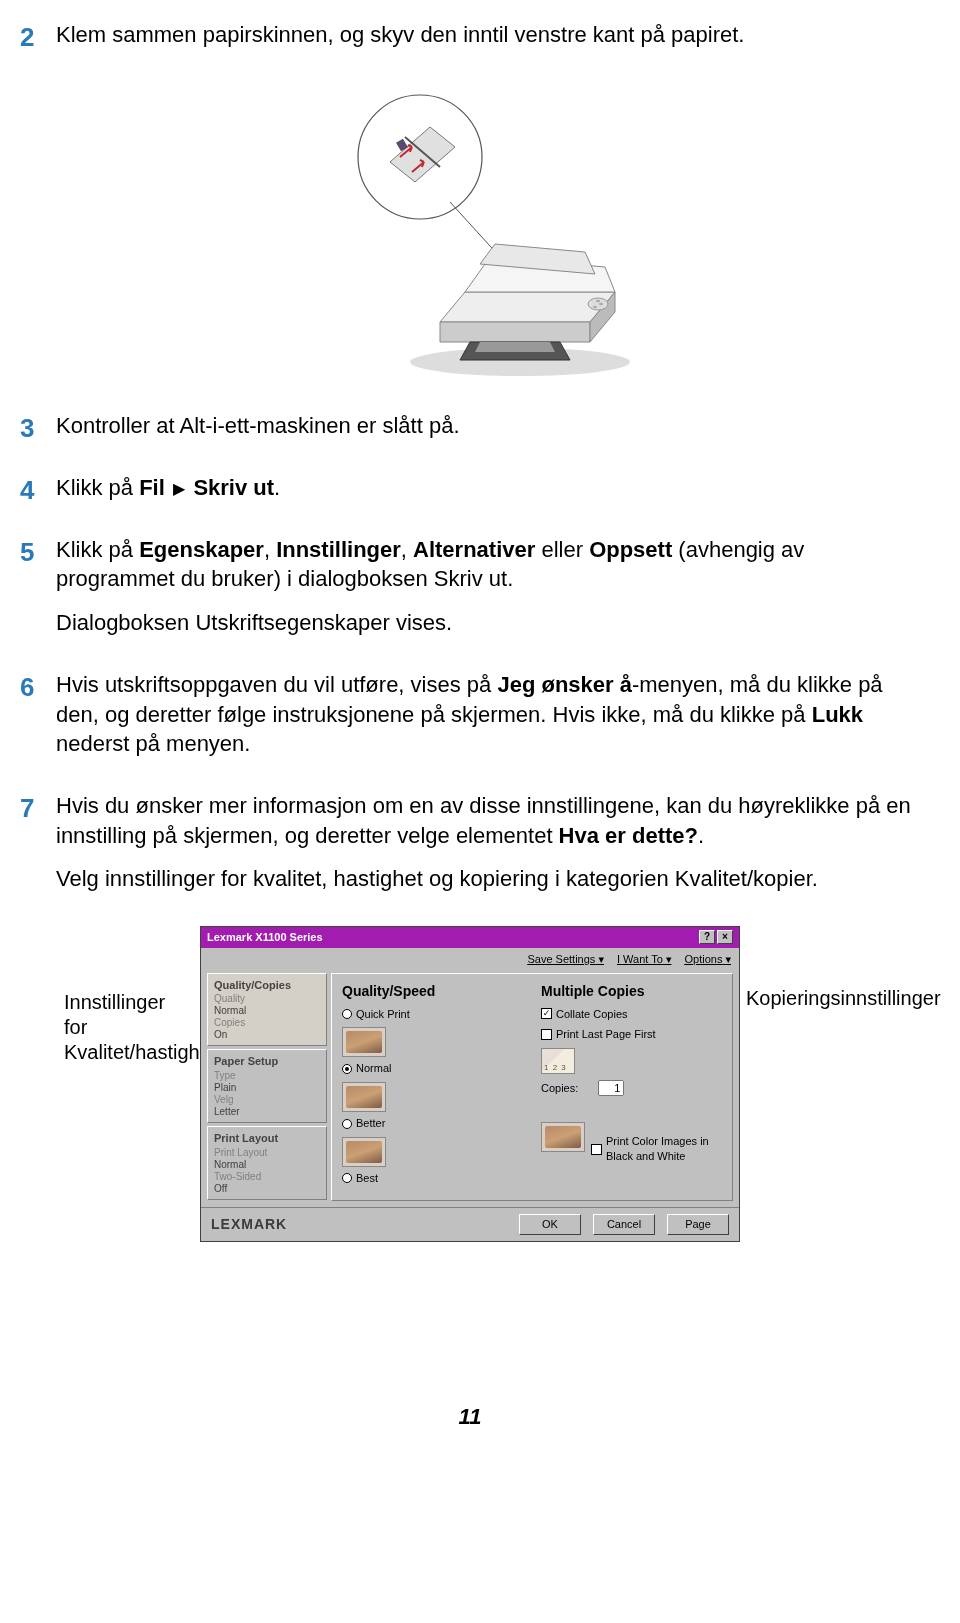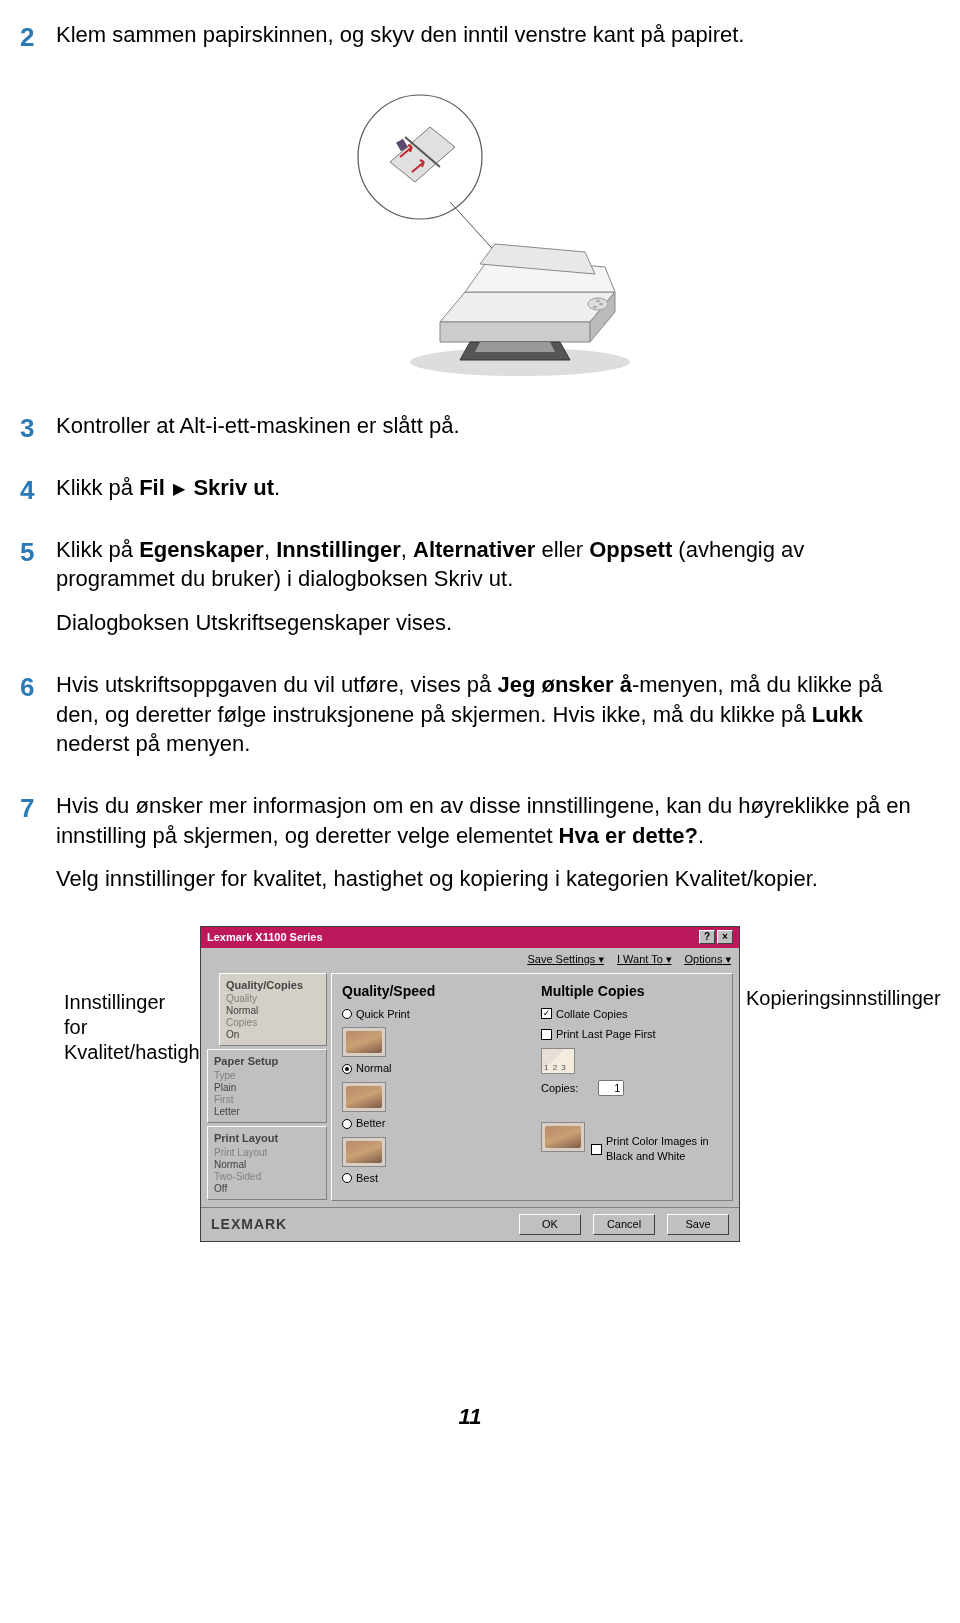--- a/index.html
+++ b/index.html
@@ -57,21 +57,21 @@
   .dlg {
     width: 540px;
     background: #c0c0c0;
     border: 1px solid #404040;
     font-family: "MS Sans Serif", Tahoma, sans-serif;
     font-size: 11px;
     color: #000;
     position: relative;
   }
   .dlg-title {
-    background: #be185d;
+    background: #a21caf;
     color: #fff;
     padding: 3px 6px;
     font-weight: bold;
     display: flex;
     justify-content: space-between;
     align-items: center;
   }
   .dlg-title .tbtns { display: flex; gap: 2px; }
   .dlg-title .tbtn {
     width: 16px; height: 14px;
@@ -103,21 +103,20 @@
   .tab {
     background: #c0c0c0;
     border: 1px solid #808080;
     border-top-color: #fff;
     border-left-color: #fff;
     padding: 4px 6px;
     font-size: 11px;
   }
   .tab.active {
     background: #d4d0c8;
-    margin-left: 12px;
   }
   .tab .t-title { font-weight: bold; margin-bottom: 1px; font-size: 11px; color: #444; }
   .tab .t-sub { color: #404040; font-size: 10px; line-height: 1.2; }
   .tab .t-sub.dis { color: #808080; }
   .panel {
     flex: 1;
     background: #c0c0c0;
     border: 1px solid #808080;
     border-top-color: #fff;
     border-left-color: #fff;
@@ -372,21 +371,21 @@
             <div class="t-title">Quality/Copies</div>
             <div class="t-sub dis">Quality</div>
             <div class="t-sub">Normal</div>
             <div class="t-sub dis">Copies</div>
             <div class="t-sub">On</div>
           </div>
           <div class="tab">
             <div class="t-title">Paper Setup</div>
             <div class="t-sub dis">Type</div>
             <div class="t-sub">Plain</div>
-            <div class="t-sub dis">First</div>
+            <div class="t-sub dis">Velg</div>
             <div class="t-sub">Letter</div>
           </div>
           <div class="tab">
             <div class="t-title">Print Layout</div>
             <div class="t-sub dis">Print Layout</div>
             <div class="t-sub">Normal</div>
             <div class="t-sub dis">Two-Sided</div>
             <div class="t-sub">Off</div>
           </div>
         </div>
@@ -438,21 +437,21 @@
                 <span>Print Color Images in Black and White</span>
             </div>
           </div>
         </div>
       </div>
       <div class="brand-row">
         <div class="brand">LEXMARK</div>
         <div class="btns">
           <div class="btn9x">OK</div>
           <div class="btn9x">Cancel</div>
-          <div class="btn9x">Save</div>
+          <div class="btn9x">Page</div>
         </div>
       </div>
     </div>
   </div>
 
   <div class="side-label right">Kopieringsinnstillinger</div>
 </div>
 
 <div class="pagenum">11</div>
 

